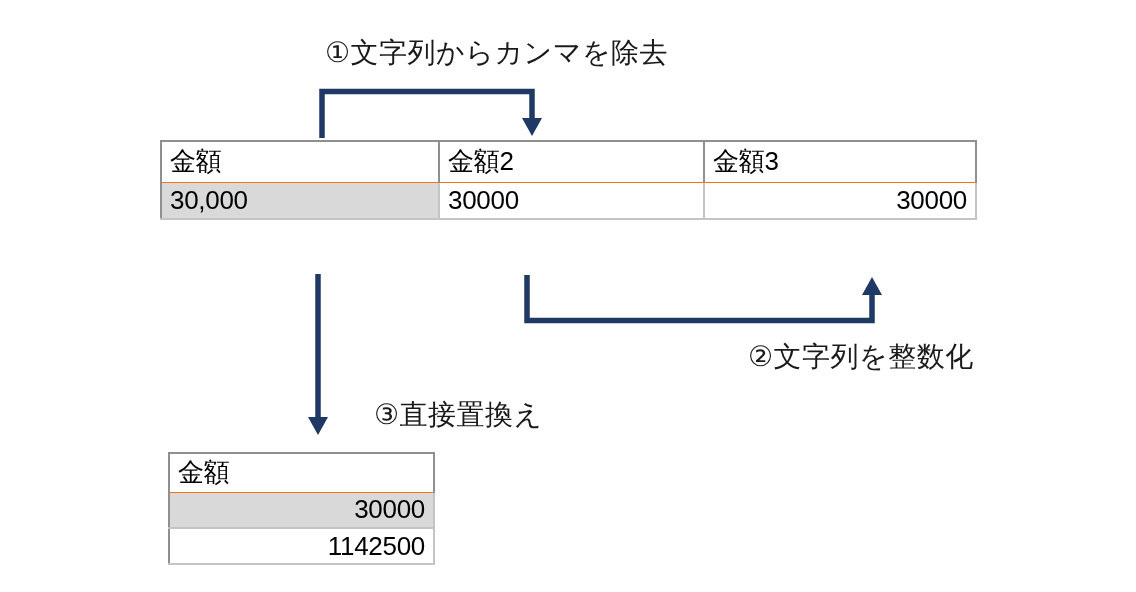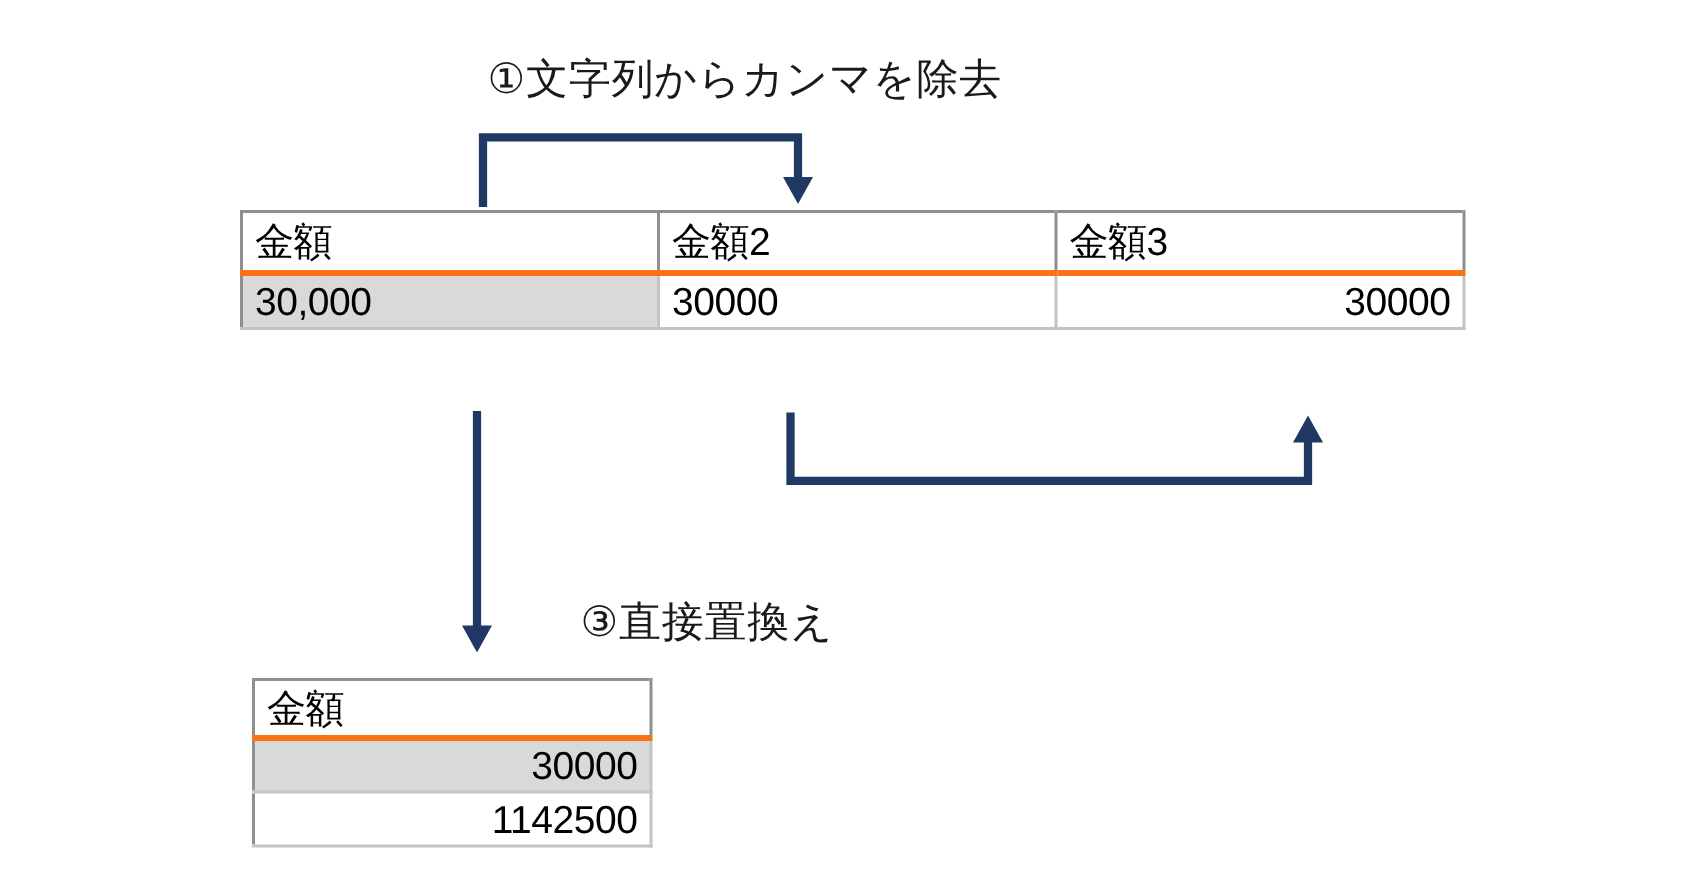--- a/index.html
+++ b/index.html
@@ -15,21 +15,21 @@
   .diagram-label {
     position: absolute;
     font-size: 28px;
     letter-spacing: 0.5px;
     color: #1a1a1a;
     white-space: nowrap;
     font-weight: 400;
   }
   #label-step1 { left: 325px; top: 34px; }
   #label-step2 { left: 748px; top: 338px; }
-  #label-step3 { left: 387px; top: 396px; }
+  #label-step3 { left: 374px; top: 396px; }
 
   .arrows { position: absolute; left: 0; top: 0; pointer-events: none; }
   .arrows path { stroke: #1f3864; }
   .arrows polygon { fill: #1f3864; }
 
   table.data-table {
     position: absolute;
     border-collapse: collapse;
     table-layout: fixed;
     background: #ffffff;
@@ -39,21 +39,21 @@
     font-size: 26px;
     color: #000000;
     letter-spacing: -0.3px;
     padding: 0 8px;
     overflow: hidden;
     white-space: nowrap;
     vertical-align: middle;
   }
   table.data-table thead td {
     border-right: 2px solid #8f8f8f;
-    border-bottom: 4px solid #f97316;
+    border-bottom: 1px solid #f97316;
     background: #ffffff;
   }
   table.data-table tbody td {
     border-right: 2px solid #c4c4c4;
     border-bottom: 2px solid #c4c4c4;
   }
   #source-table { left: 160px; top: 140px; width: 815px; }
   #source-table thead tr { height: 41px; }
   #source-table tbody tr { height: 37px; }
   #result-table { left: 168px; top: 452px; width: 265px; }
@@ -63,20 +63,21 @@
   .al { text-align: left; }
   .ar { text-align: right; }
   .shaded { background: #d9d9d9; }
 </style>
 </head>
 <body>
 
 <div id="canvas">
 
   <div id="label-step1" class="diagram-label">①文字列からカンマを除去</div>
+  <div id="label-step2" class="diagram-label">②文字列を整数化</div>
   <div id="label-step3" class="diagram-label">③直接置換え</div>
 
   <svg class="arrows" width="1136" height="592" viewBox="0 0 1136 592">
 
     <g>
       <path d="M322,138 L322,91.5 L532,91.5 L532,119" fill="none" stroke-width="5.5" stroke="#1f3864"></path>
       <polygon points="522,118 542,118 532,136" fill="#1f3864"></polygon>
     </g>
 
     <g>

